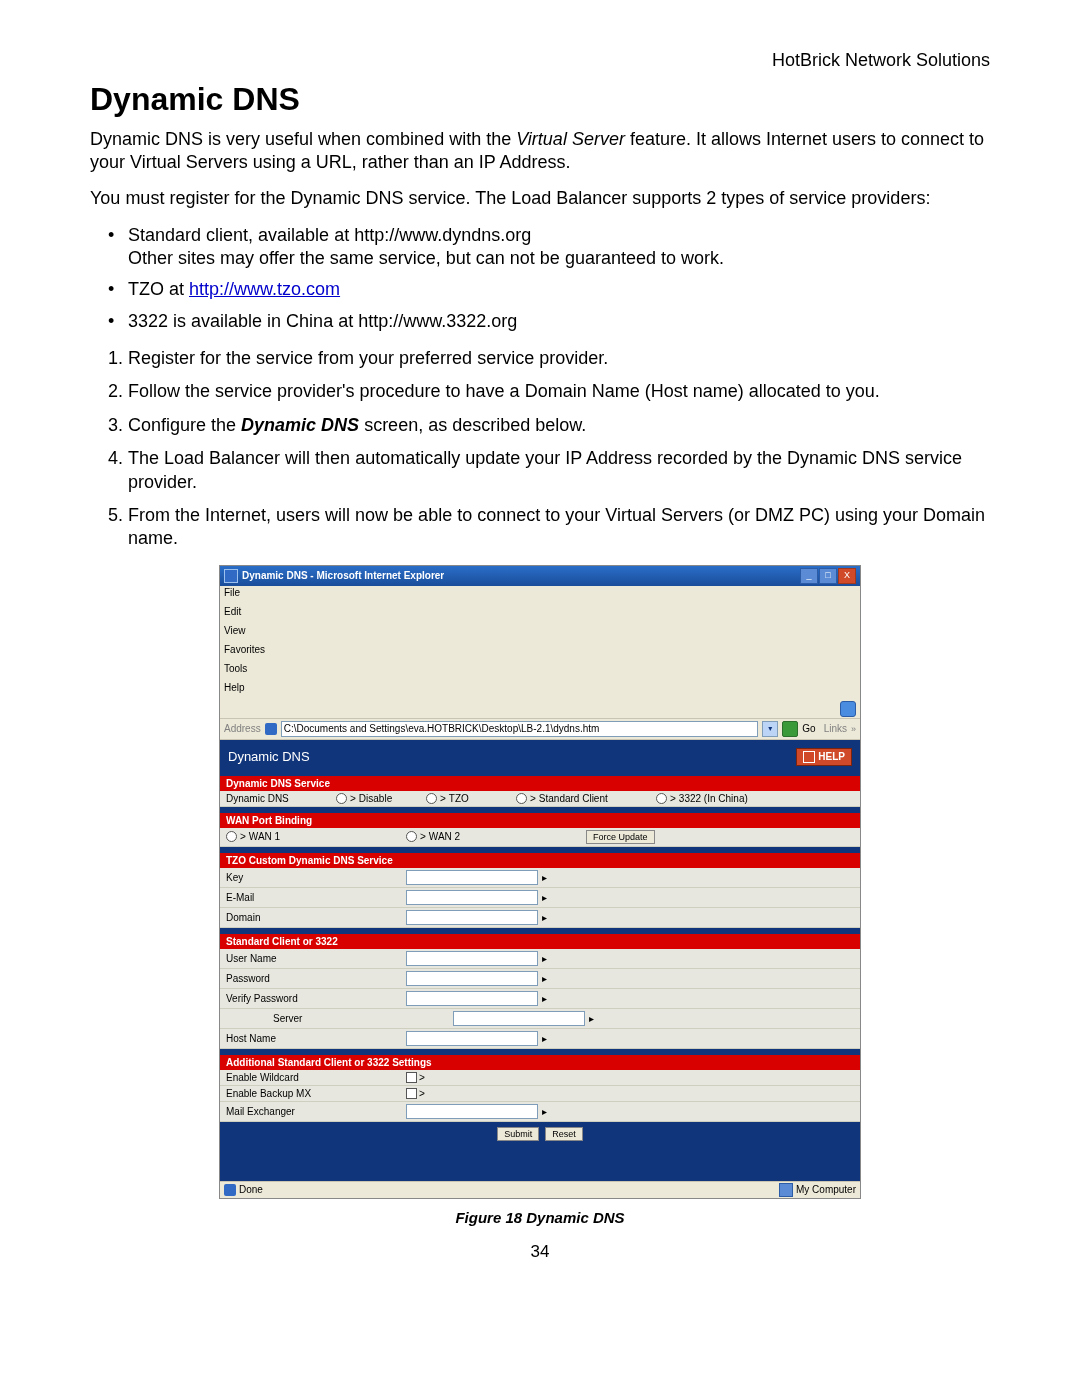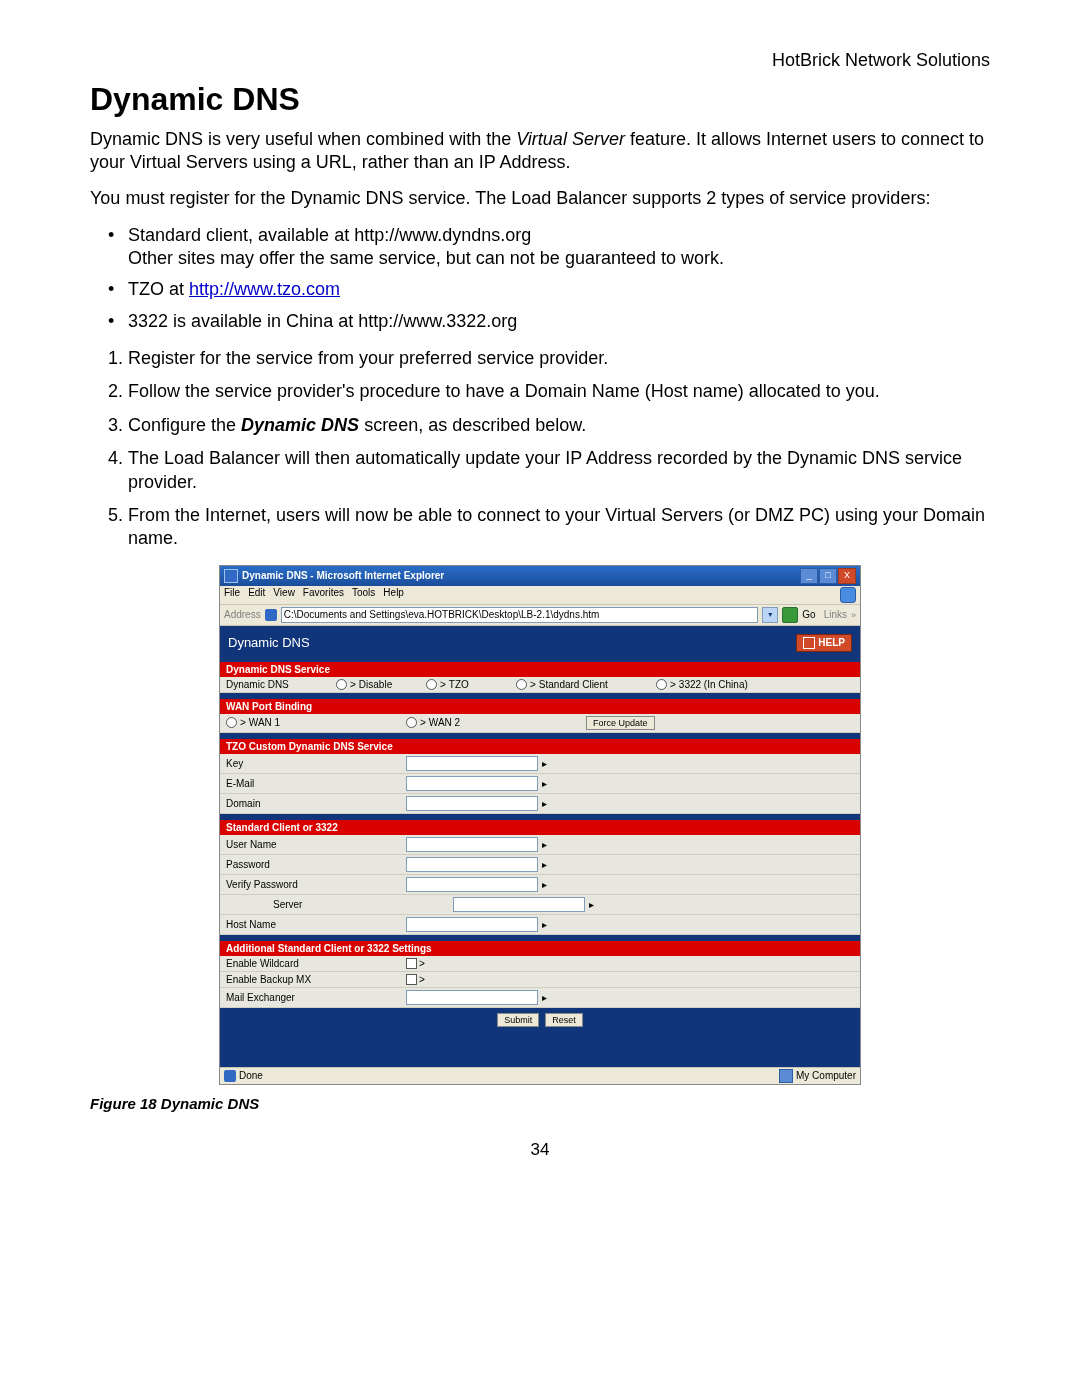--- a/index.html
+++ b/index.html
@@ -87,21 +87,21 @@
   .titlebar .tb-title { flex: 1; font-weight: bold; font-size: 10px; }
   .winbtns { display: flex; gap: 1px; }
   .winbtn {
     width: 16px; height: 14px; font-size: 9px; line-height: 13px; text-align: center;
     background: #5b8bd4; color: #fff; border: 1px solid #2b5ca5;
   }
   .winbtn.close { background: #d04a2a; border-color: #a03820; }
   .menubar {
     background: #ece9d8; padding: 1px 4px; font-size: 10px; color: #000;
     border-bottom: 1px solid #c9c5b2;
-    display:flex; gap:8px;
+    display:flex; gap:8px;flex-direction:column;
   }
   .addrbar {
     background: #ece9d8; padding: 2px 4px; display: flex; align-items: center; gap: 4px;
     border-bottom: 1px solid #c9c5b2;
   }
   .addrbar .lbl { color: #808080; font-size: 10px; }
   .addrbar .ie-icon { width:12px;height:12px;background:#316ac5;border-radius:2px; }
   .addrbar .addr {
     flex: 1; background: #fff; border: 1px solid #7f9db9; height: 14px; font-size: 10px;
     padding: 0 2px; color: #000;
@@ -150,22 +150,22 @@
     display:flex; justify-content:center; gap:6px; padding:5px 0 40px 0; background:#11357a;
   }
   .statusbar {
     background:#ece9d8;border-top:1px solid #c9c5b2;display:flex;align-items:center;
     font-size:10px;color:#000;padding:1px 4px;
   }
   .status-icon{width:12px;height:12px;background:#316ac5;border-radius:2px;margin-right:3px;}
   .status-right{margin-left:auto;display:flex;align-items:center;gap:3px;}
   .comp-icon{width:12px;height:12px;background:#5b8bd4;border:1px solid #2b5ca5;}
   .fig-caption {
-    text-align:left; font-style:italic; font-weight:bold; font-size:15px;
-    margin: 10px 0 28px 0;
+    text-align:center; font-style:italic; font-weight:bold; font-size:15px;
+    margin: 10px 0 16px 0;
   }
   .page-num { text-align:center; font-size:17px; }
   .ie-logo{width:14px;height:14px;background:#4a8de0;border:1px solid #2b5ca5;border-radius:3px;}
 </style>
 </head>
 <body>
 
 <div class="page">
   <div class="header-right">HotBrick Network Solutions</div>
 

